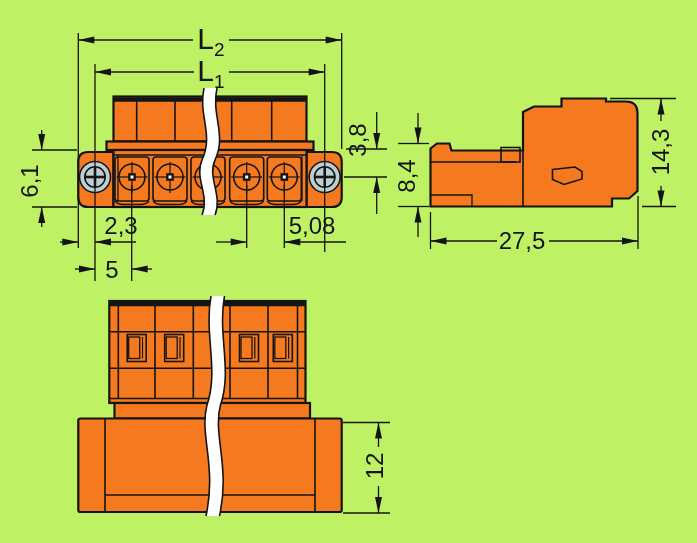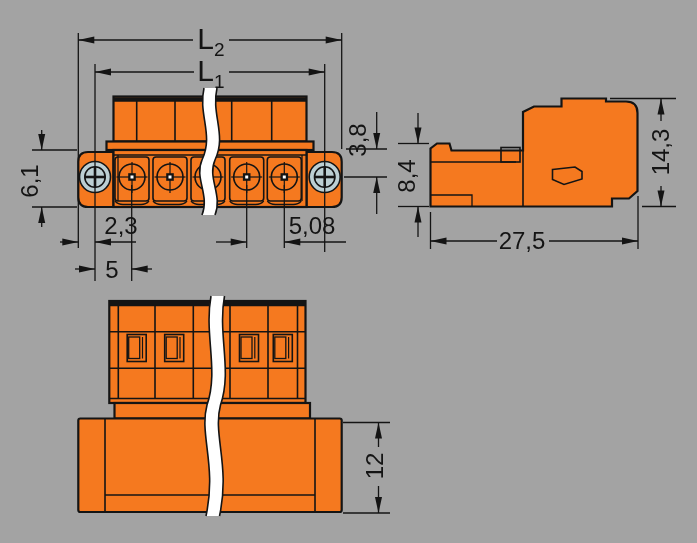--- a/index.html
+++ b/index.html
@@ -1,16 +1,16 @@
 <!DOCTYPE html>
 <html><head>
 <meta charset="utf-8">
 <style>
   html,body{margin:0;padding:0;background:#ffffff;}
-  .stage{position:relative;width:697px;height:543px;background:#a3a3a3;overflow:hidden;}
+  .stage{position:relative;width:697px;height:543px;background:#bef264;overflow:hidden;}
   svg{display:block;}
   
   .o2{stroke:#141414;stroke-width:2.2;}        
   .o16{stroke:#141414;stroke-width:1.6;}
   .i16{stroke:#141414;stroke-width:1.6;fill:none;}
   .i13{stroke:#141414;stroke-width:1.3;fill:none;}
   .i12{stroke:#141414;stroke-width:1.2;fill:none;}
   .thick{stroke:#141414;stroke-width:4.5;fill:none;}
   .dim{stroke:#141414;stroke-width:1.3;fill:none;}
   .ah{fill:#141414;stroke:none;}               

